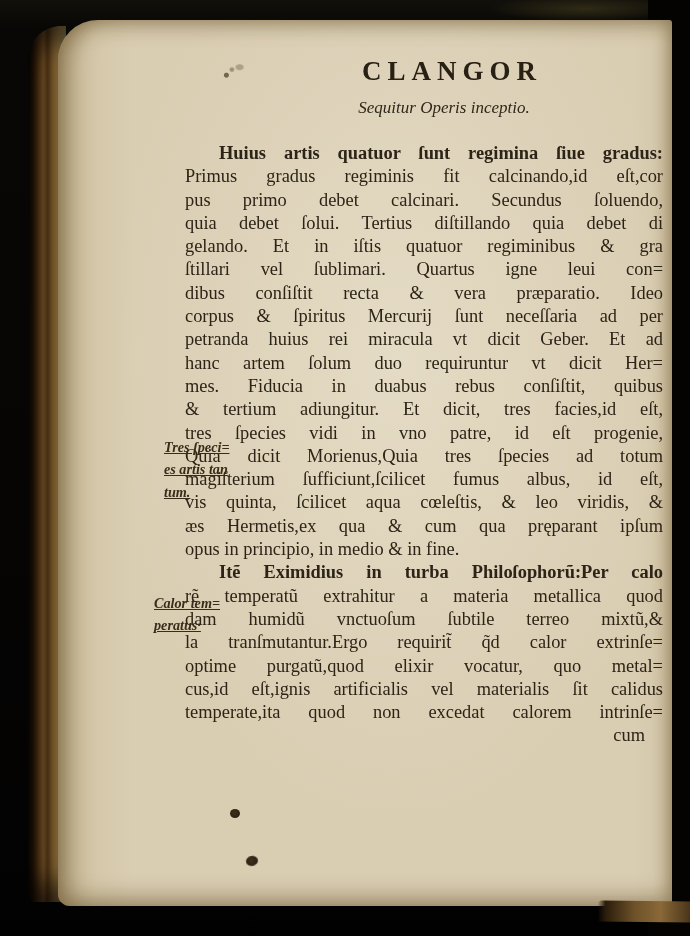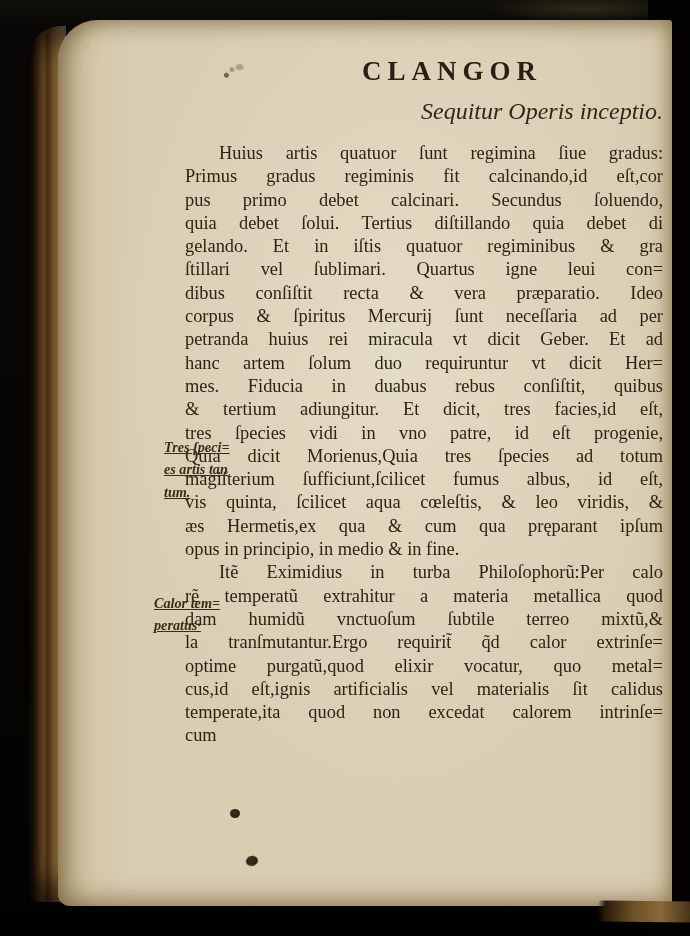--- a/index.html
+++ b/index.html
@@ -46,31 +46,31 @@
   .ink { color: #2d2417; }
 
   .header {
     position: absolute; top: 36px; left: 127px; width: 478px;
     text-align: center; padding-left: 56px; box-sizing: border-box;
     font-size: 27px; font-weight: bold; letter-spacing: 6px;
     color: #282013;
   }
   .subtitle {
     position: absolute; top: 78px; left: 127px; width: 478px;
-    text-align: right; padding-left: 40px; box-sizing: border-box;
-    font-style: italic; font-size: 24px; color: #30271a;
+    text-align: center; padding-left: 40px; box-sizing: border-box;
+    font-style: italic; font-size: 17px; color: #30271a;
   }
   .bodytext {
     position: absolute; top: 122px; left: 127px; width: 478px;
     font-size: 18.4px; line-height: 23.3px; color: #2d2417;
   }
   .line { text-align: justify; text-align-last: justify; }
-  .line.indent { text-indent: 34px; }
+  .line.indent { text-indent: 34px; font-weight: bold; }
   .line.endline { text-align-last: left; }
-  .catchword { text-align: left; padding-right: 18px; }
+  .catchword { text-align: right; padding-right: 18px; }
 
   .margin-note {
     position: absolute; left: 96px; width: 105px;
     font-style: italic; font-weight: 600;
     font-size: 14.2px; line-height: 22.4px; color: #3a2c1a;
   }
   .margin-note .mnl { display: block; text-decoration: underline; }
   .note-1 { top: 416px; padding-left: 10px; }
   .note-2 { top: 572px; }
   .note-3 { top: 646px; }

